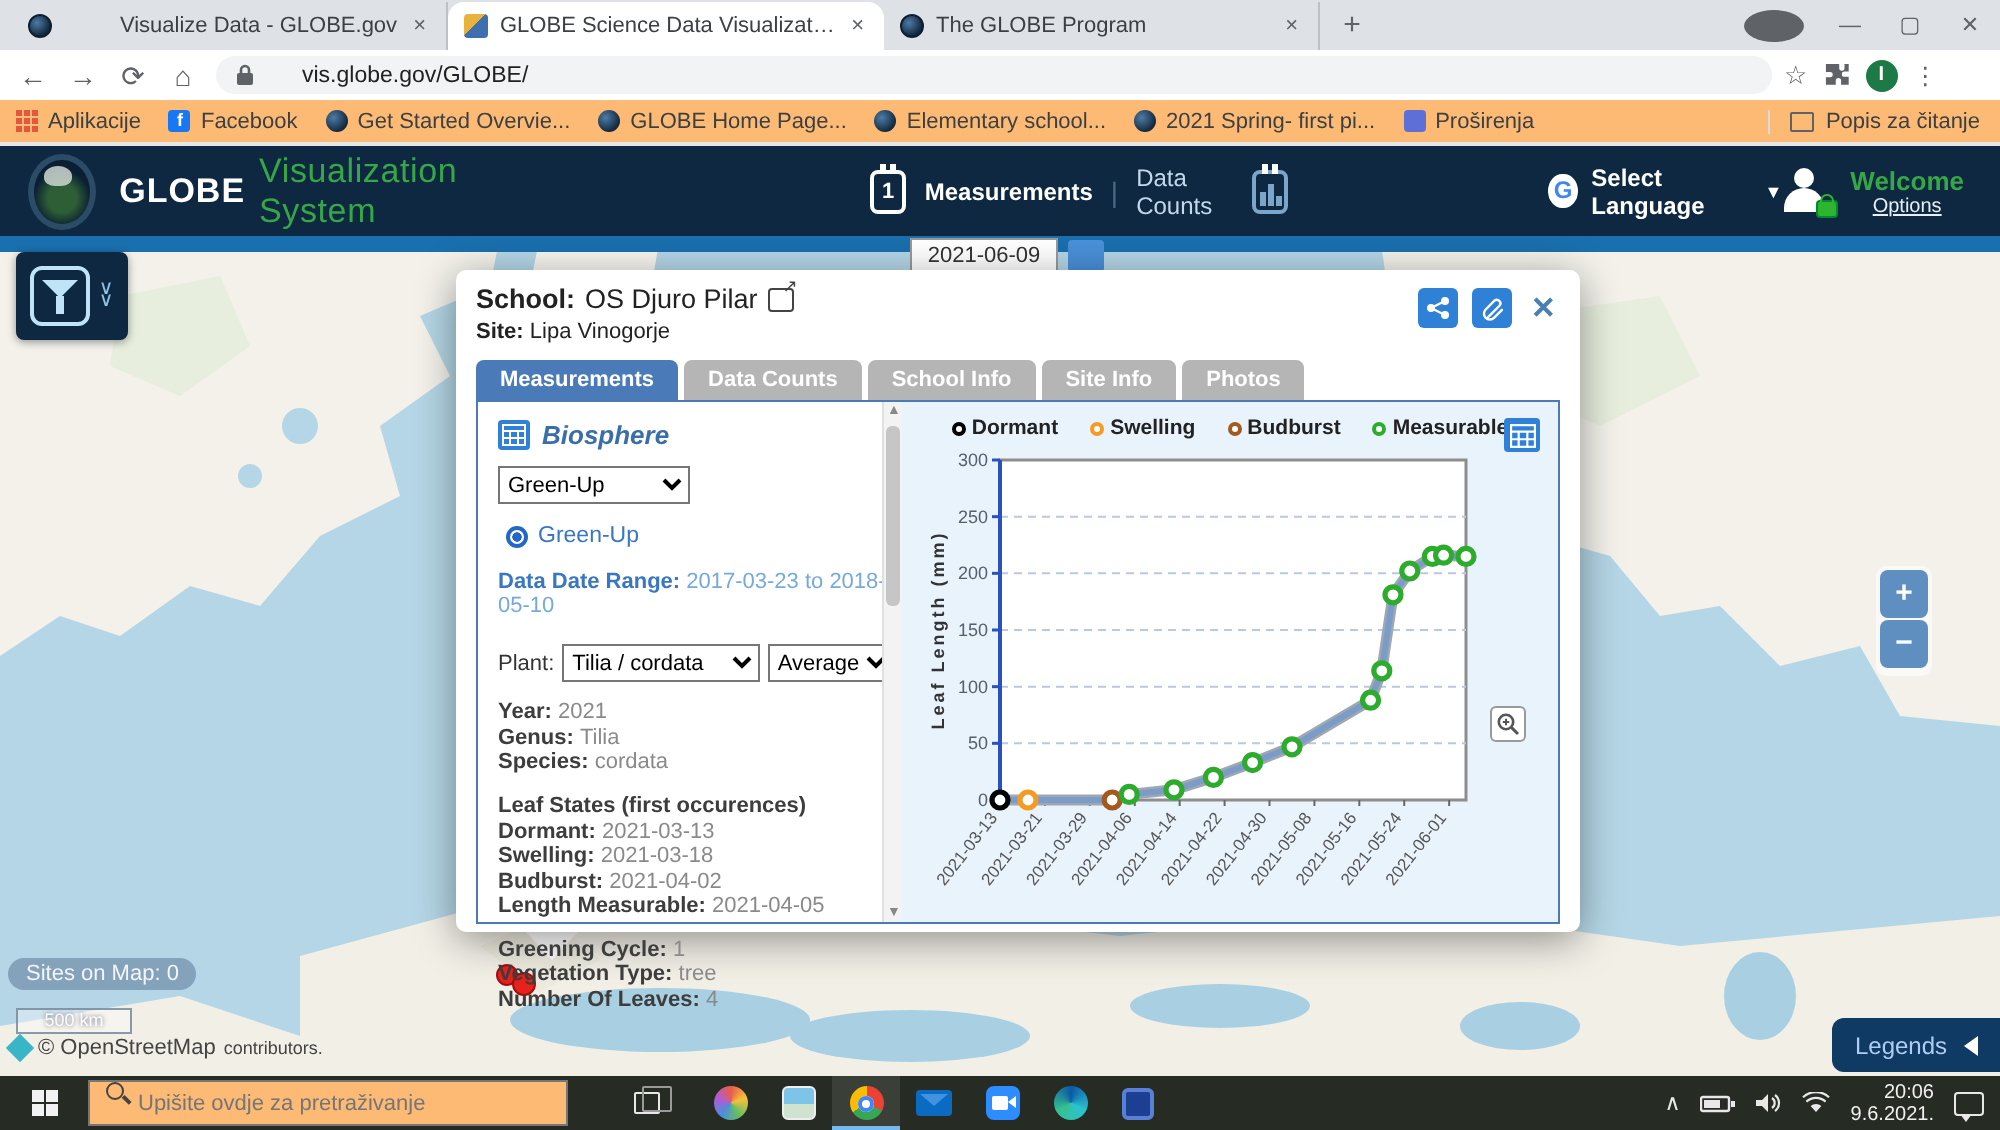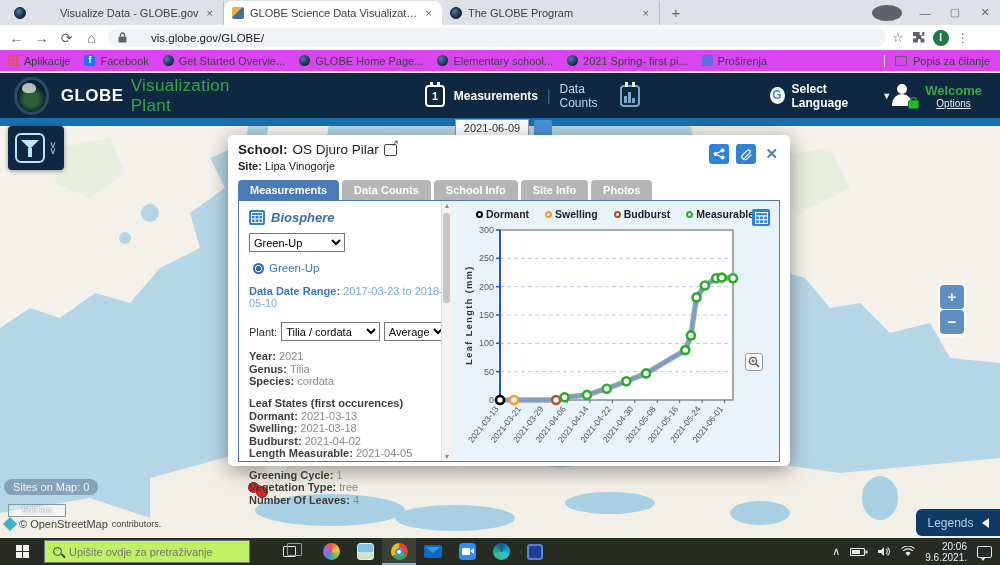--- a/index.html
+++ b/index.html
@@ -23,21 +23,21 @@
 
   .toolbar { position:absolute; left:0; top:25px; width:1000px; height:25px; background:#fff; display:flex; align-items:center; }
   .navic { color:#5f6368; font-size:14px; width:25px; text-align:center; }
   .urlpill { height:19px; width:778px; background:#f1f3f4; border-radius:10px; margin-left:4px; display:flex; align-items:center; padding:0 10px; gap:24px; }
   .urlpill .url { font-size:11.5px; color:#202124; }
   .tb-right { display:flex; align-items:center; margin-left:6px; gap:8px; }
   .star { color:#5f6368; font-size:13px; }
   .avatar { width:16px; height:16px; border-radius:50%; background:#1d7a46; color:#fff; font-size:10px; font-weight:bold; text-align:center; line-height:16px;}
   .dots { color:#5f6368; font-size:12px; letter-spacing:0; }
 
-  .bookmarks { position:absolute; left:0; top:50px; width:1000px; height:23px; background:#d946ef; border-bottom:2px solid #e4e6e8; display:flex; align-items:center; font-size:11px; color:#3c4043; }
+  .bookmarks { position:absolute; left:0; top:50px; width:1000px; height:23px; background:#fdba74; border-bottom:2px solid #e4e6e8; display:flex; align-items:center; font-size:11px; color:#3c4043; }
   .bm { display:flex; align-items:center; gap:5px; margin-left:14px; white-space:nowrap; }
   .bm-ic { width:11px; height:11px; border-radius:50%; }
   .ic-apps { display:grid; grid-template-columns:repeat(3,3px); grid-gap:1px; width:11px; height:11px; border-radius:0;}
   .ic-apps i { width:3px; height:3px; background:#e2583e; }
   .ic-fb { background:#1877f2; border-radius:2px; color:#fff; font-size:9px; font-weight:bold; text-align:center; line-height:11px; }
   .ic-gl { background:radial-gradient(circle at 35% 35%, #4d7ba8, #13293d 70%); }
   .ic-puzzle { background:#5f6fd8; border-radius:2px; }
   .bm-right { margin-left:auto; display:flex; align-items:center; gap:6px; margin-right:10px; border-left:1px solid #dadce0; padding-left:10px; }
   .ic-list { width:12px; height:10px; border:1px solid #5f6368; border-radius:1px; }
 
@@ -136,21 +136,21 @@
   .legend-lbl { font-size:10.5px; font-weight:bold; color:#222; }
   .rtbl { position:absolute; right:9px; top:8px; }
   .magbtn { position:absolute; right:16px; top:152px; width:18px; height:18px; background:#fff; border:1px solid #999; border-radius:3px; display:flex; align-items:center; justify-content:center;}
   #leaf-chart { position:absolute; left:10px; top:22px; }
 
   
   .taskbar { position:absolute; left:0; top:538px; width:1000px; height:27px; background:#262b24; display:flex; align-items:center; z-index:20; }
   .startbtn { width:44px; height:27px; display:flex; align-items:center; justify-content:center; }
   .winlogo { display:grid; grid-template-columns:6px 6px; grid-gap:1px; }
   .winlogo i { width:6px; height:6px; background:#f2f2f2; }
-  .tsearch { width:206px; height:23px; background:#bef264; border:1px solid #777; display:flex; align-items:center; gap:7px; padding:0 8px; }
+  .tsearch { width:240px; height:23px; background:#fdba74; border:1px solid #777; display:flex; gap:7px; padding:0 8px; }
   .tsearch input { border:none; background:transparent; outline:none; font-size:11px; color:#333; width:180px; font-family:"Liberation Sans",sans-serif;}
   .mag { width:9px; height:9px; border:1.5px solid #444; border-radius:50%; position:relative; flex:0 0 9px;}
   .mag::after{ content:""; position:absolute; left:7px; top:7px; width:5px; height:1.5px; background:#444; transform:rotate(45deg); }
   .tv-ic { width:13px; height:11px; border:1.5px solid #e8e8e8; border-radius:1px; position:relative; }
   .tv-ic::before { content:""; position:absolute; left:3px; top:-4px; width:13px; height:11px; border:1.5px solid #9a9a9a; border-radius:1px;}
   .tbicon { width:34px; height:27px; display:flex; align-items:center; justify-content:center; }
   .tbicon.activeapp { background:#3a4038; box-shadow:inset 0 -2px 0 #76b9ed; }
   .app-c { width:17px; height:17px; border-radius:50%; }
   .app-paint { background:conic-gradient(#e85d4a, #f5c23c, #6abf5e, #4a90d9, #b05bd6, #e85d4a); }
   .app-photos { border-radius:3px; background:linear-gradient(180deg,#7ec3e8 55%, #cfe3d0 55%); border:1px solid #eee;}
@@ -262,21 +262,21 @@
     </div>
     <div class="bm-right">
       <span class="ic-list"></span>
       <span>Popis za čitanje</span>
     </div>
   </div>
 
   <div class="ghead">
     <div class="glogo"></div>
     <span class="gbrand">GLOBE</span>
-    <span class="gbrand2">Visualization Plant</span>
+    <span class="gbrand2">Visualization System</span>
     <div class="gnav">
       <span class="cal-ic">1</span>
       <span class="lbl">Measurements</span>
       <span class="sep">|</span>
       <span class="lbl2">Data Counts</span>
       <span class="cal-ic cal-ic2">
           <i style="height:7px"></i>
           <i style="height:11px"></i>
           <i style="height:5px"></i>
         </span>

